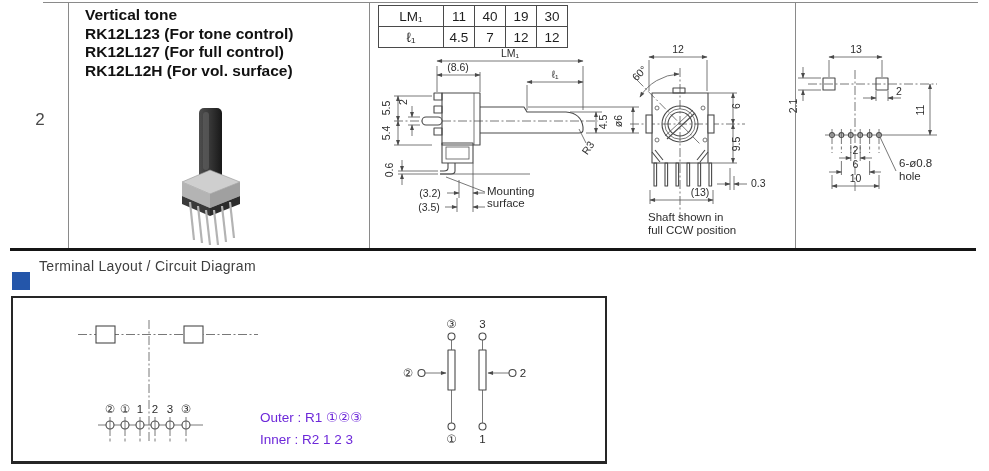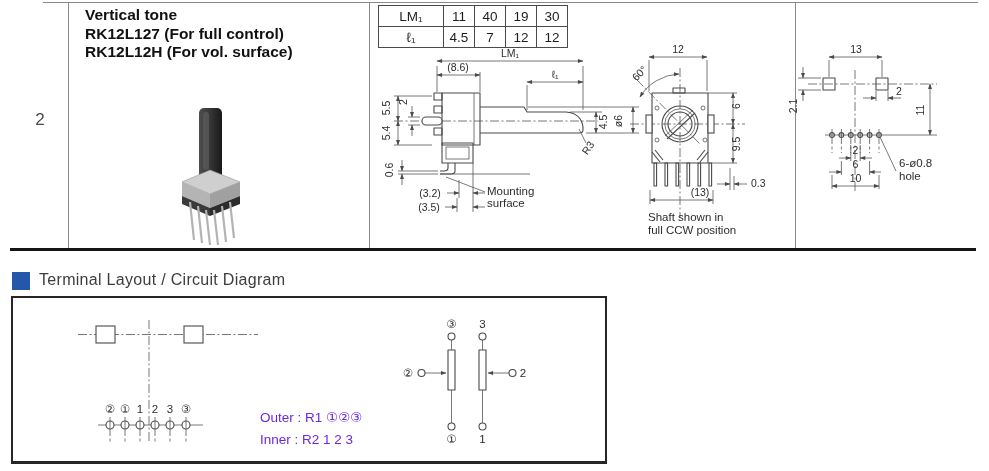--- a/index.html
+++ b/index.html
@@ -21,39 +21,40 @@
   svg{overflow:visible;}
   .ol{stroke:#4a4a4a;stroke-width:1.1;fill:none;stroke-linejoin:round;}
   .olf{stroke:#4a4a4a;stroke-width:1.1;fill:#fff;}
   .dl{stroke:#555;stroke-width:.8;fill:none;}
   .cl{stroke:#555;stroke-width:.8;fill:none;stroke-dasharray:9 2.5 2 2.5;}
   .hd{stroke:#555;stroke-width:.8;fill:none;stroke-dasharray:3 2.5;}
   .t{font-size:10.5px;fill:#2d2d2d;}
   .t2{font-size:11.5px;fill:#2d2d2d;}
   
   .sec-bullet{left:12px;top:272px;width:18px;height:18px;background:#2456aa;}
-  .sec-title{left:39px;top:271px;font-size:16px;color:#3e3e3e;letter-spacing:.3px;}
+  .sec-title{left:39px;top:258px;font-size:14px;color:#3e3e3e;letter-spacing:.3px;}
   .dia-box{left:11px;top:296px;width:592px;height:163px;border:2px solid #262626;border-bottom-width:3px;}
   .legend{left:260px;top:407px;font-size:13.5px;color:#6d28d9;line-height:22px;}
 </style>
 </head>
 <body>
 
 <div class="page">
 
   <div class="abs rule-top"></div>
   <div class="abs vline" style="left:68px"></div>
   <div class="abs vline" style="left:369px"></div>
   <div class="abs vline" style="left:795px"></div>
   <div class="abs rule-thick"></div>
 
   <div class="abs row-index">2</div>
 
   <div class="abs models">
     <div>Vertical tone</div>
+    <div>RK12L123 (For tone control)</div>
     <div>RK12L127 (For full control)</div>
     <div>RK12L12H (For vol. surface)</div>
   </div>
 
   <svg class="abs" style="left:178px;top:104px" width="90" height="145" viewBox="0 0 90 145">
     <defs>
       <linearGradient id="shg" x1="0" y1="0" x2="1" y2="0">
         <stop offset="0" stop-color="#4e4e4e"></stop>
           <stop offset=".45" stop-color="#383838"></stop>
           <stop offset="1" stop-color="#181818"></stop>

